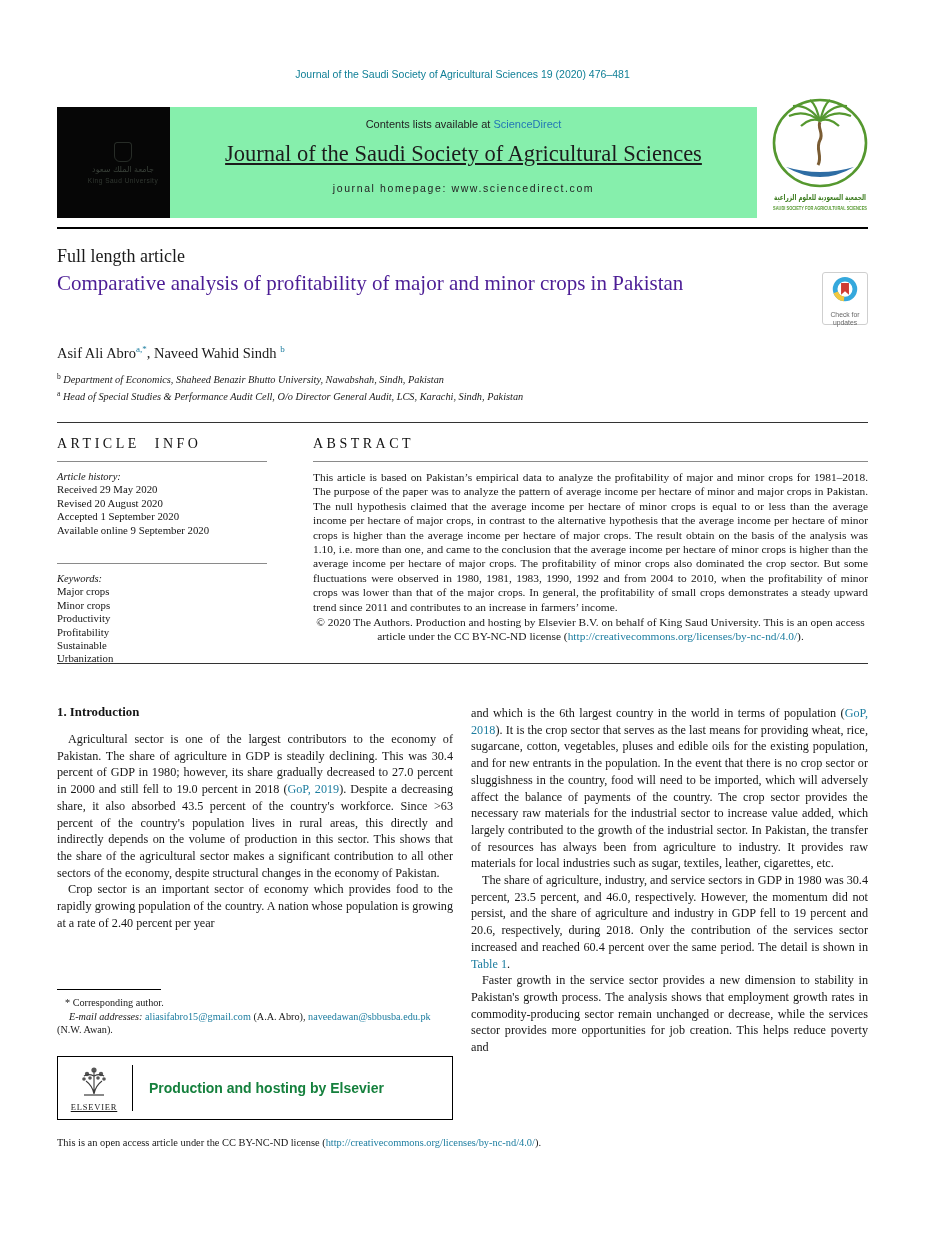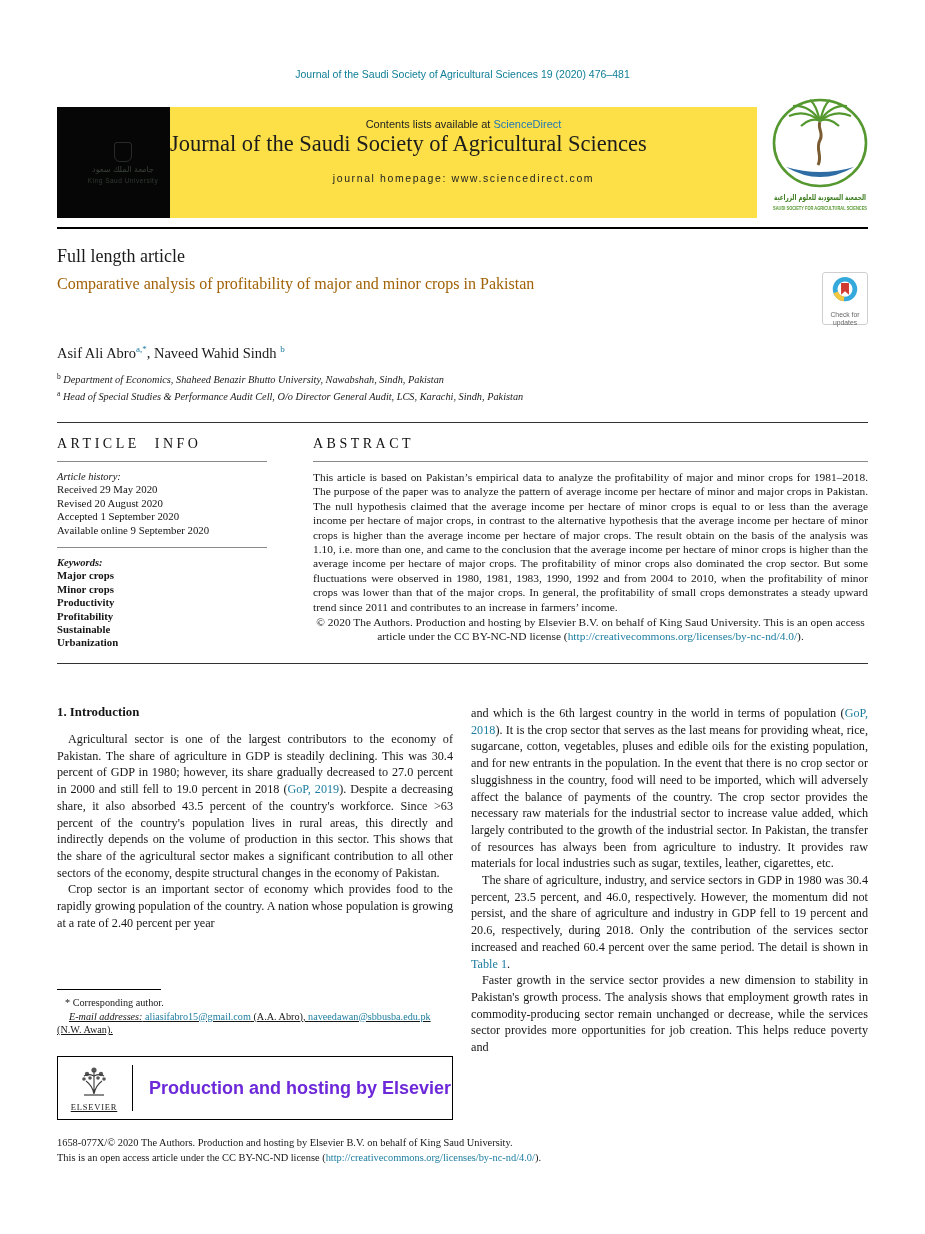--- a/index.html
+++ b/index.html
@@ -14,81 +14,81 @@
   .citation{top:68px;left:0;width:925px;text-align:center;
     font-family:"Liberation Sans",sans-serif;font-size:10.5px;color:#0f7f96;}
 
   
   .cover{top:107px;left:57px;width:132px;height:111px;background:#060606;
     display:flex;flex-direction:column;align-items:center;justify-content:center;gap:3px;}
   .cover .emblem{width:16px;height:18px;border:1px solid rgba(140,160,140,.25);border-radius:3px 3px 6px 6px;}
   .cover .ar{font-family:"DejaVu Sans",sans-serif;font-size:8px;color:rgba(150,170,150,.35);}
   .cover .en{font-family:"Liberation Sans",sans-serif;font-size:6.5px;color:rgba(150,170,150,.3);letter-spacing:.5px;}
 
-  .panel{top:107px;left:170px;width:587px;height:111px;background:#fde047;}
+  .panel{top:107px;left:170px;width:587px;height:111px;background:#86efac;}
   .panel .contents{margin-top:11px;text-align:center;font-family:"Liberation Sans",sans-serif;font-size:11px;color:#222;}
   .panel .contents a{color:#2277b5;text-decoration:none;}
-  .panel .jtitle{margin-top:1px;text-align:left;font-size:22.5px;color:#1c1c1c;}
+  .panel .jtitle{margin-top:11px;text-align:center;font-size:22.5px;color:#1c1c1c;text-decoration:underline;}
   .panel .homepage{margin-top:15px;text-align:center;font-family:"Liberation Sans",sans-serif;
     font-size:10.5px;letter-spacing:1.6px;color:#222;}
 
   .society{top:95px;left:770px;width:100px;height:128px;text-align:center;}
 
   .rule-main{top:227px;left:57px;width:811px;height:2px;background:#000;}
 
   
   .type-label{top:246px;left:57px;font-size:18px;color:#1a1a1a;}
-  .title{top:270px;left:57px;width:660px;font-size:16px;line-height:27.5px;color:#a16207;}
+  .title{top:270px;left:57px;width:660px;font-size:21px;line-height:27.5px;color:#4c1d95;}
   .badge{top:272px;left:822px;width:46px;height:53px;border:1px solid #cfcfcf;border-radius:3px;
     background:#fff;text-align:center;padding-top:2px;box-sizing:border-box;}
   .badge .bt{font-family:"Liberation Sans",sans-serif;font-size:6.8px;color:#666;line-height:7.5px;}
 
   .authors{top:344px;left:57px;font-size:14.5px;color:#1a1a1a;}
   .authors sup{font-size:9px;color:#1b7c9f;}
   .affils{top:370px;left:57px;width:740px;font-size:10.3px;font-style:italic;line-height:14px;color:#1a1a1a;}
   .affils sup{font-size:7.5px;font-style:normal;}
 
   .rule1{top:422px;left:57px;width:811px;height:1px;background:#333;}
   .rule2{top:663px;left:57px;width:811px;height:1px;background:#333;}
 
   
   .info-col{top:436px;left:57px;width:210px;}
   .abs-col{top:436px;left:313px;width:555px;}
   .sec-head{font-size:14px;font-weight:normal;letter-spacing:3.5px;word-spacing:8px;color:#111;}
   .thin-rule{border:0;border-top:1px solid #8a8a8a;margin:9px 0 8px 0;}
   .info-col .label{font-size:10.5px;font-style:italic;line-height:13.4px;}
   .info-col .item{font-size:10.8px;line-height:13.4px;}
-  .info-col .kw-block{margin-top:10px;font-weight:bold;}
+  .info-col .kw-block{margin-top:26px;}
   .abs-body{font-size:11.4px;line-height:14.4px;text-align:justify;color:#161616;}
   .abs-copy{font-size:11.4px;line-height:14.4px;text-align:center;margin-top:1px;color:#161616;}
   a.tlink{color:#1b7c9f;text-decoration:none;}
 
   
   .intro-head{top:705px;left:57px;font-size:12.8px;font-weight:bold;}
   .col-left{top:731px;left:57px;width:396px;}
   .col-right{top:705px;left:471px;width:397px;}
   .body-text{font-size:12.2px;line-height:16.7px;text-align:justify;color:#161616;}
   .body-text p{margin:0;}
   .body-text p.ind{text-indent:11px;}
 
   
   .fn-rule{top:989px;left:57px;width:104px;height:1px;background:#000;}
   .footnotes{top:996px;left:57px;width:397px;font-size:10.2px;line-height:13.6px;color:#161616;}
   .footnotes .star{text-indent:8px;}
-  .footnotes .emails{text-indent:12px;text-decoration:underline;}
+  .footnotes .emails{text-indent:12px;}
   .footnotes .emails .lbl{font-style:italic;}
   .footnotes .peer{margin-top:5px;}
 
   
   .prodbox{top:1056px;left:57px;width:396px;height:64px;border:1px solid #000;box-sizing:border-box;
     display:flex;align-items:center;}
   .prodbox .logo-wrap{width:72px;text-align:center;text-decoration:underline;}
   .prodbox .logo-name{font-size:8.5px;letter-spacing:.8px;color:#222;margin-top:-2px;}
   .prodbox .divider{width:0;height:46px;border-left:1.5px solid #000;margin:0 16px 0 2px;}
-  .prodbox .prod-text{font-family:"Liberation Sans",sans-serif;font-weight:bold;font-size:18px;color:#6d28d9;}
+  .prodbox .prod-text{font-family:"Liberation Sans",sans-serif;font-weight:bold;font-size:14px;color:#15803d;}
 
   
   .footer{top:1135px;left:57px;width:811px;font-size:10.4px;line-height:15px;color:#161616;}
 </style>
 </head>
 <body>
 
 <div class="abs citation">Journal of the Saudi Society of Agricultural Sciences 19 (2020) 476–481</div>
 
 <div class="abs cover">
@@ -228,17 +228,16 @@
       </g>
       <path d="M6 31 h20" stroke="#3a3a3a" stroke-width="1.2"></path>
     </svg>
     <div class="logo-name">ELSEVIER</div>
   </div>
   <div class="divider"></div>
   <div class="prod-text">Production and hosting by Elsevier</div>
 </div>
 
 <div class="abs footer">
-  <div>1658-077X/© 2020 The Authors. Production and hosting by Elsevier B.V. on behalf of King Saud University.</div>
   <div>
     <span>This is an open access article under the CC BY-NC-ND license (</span><a href="#" class="tlink">http://creativecommons.org/licenses/by-nc-nd/4.0/</a><span>).</span>
   </div>
 </div>
 
 </body></html>

